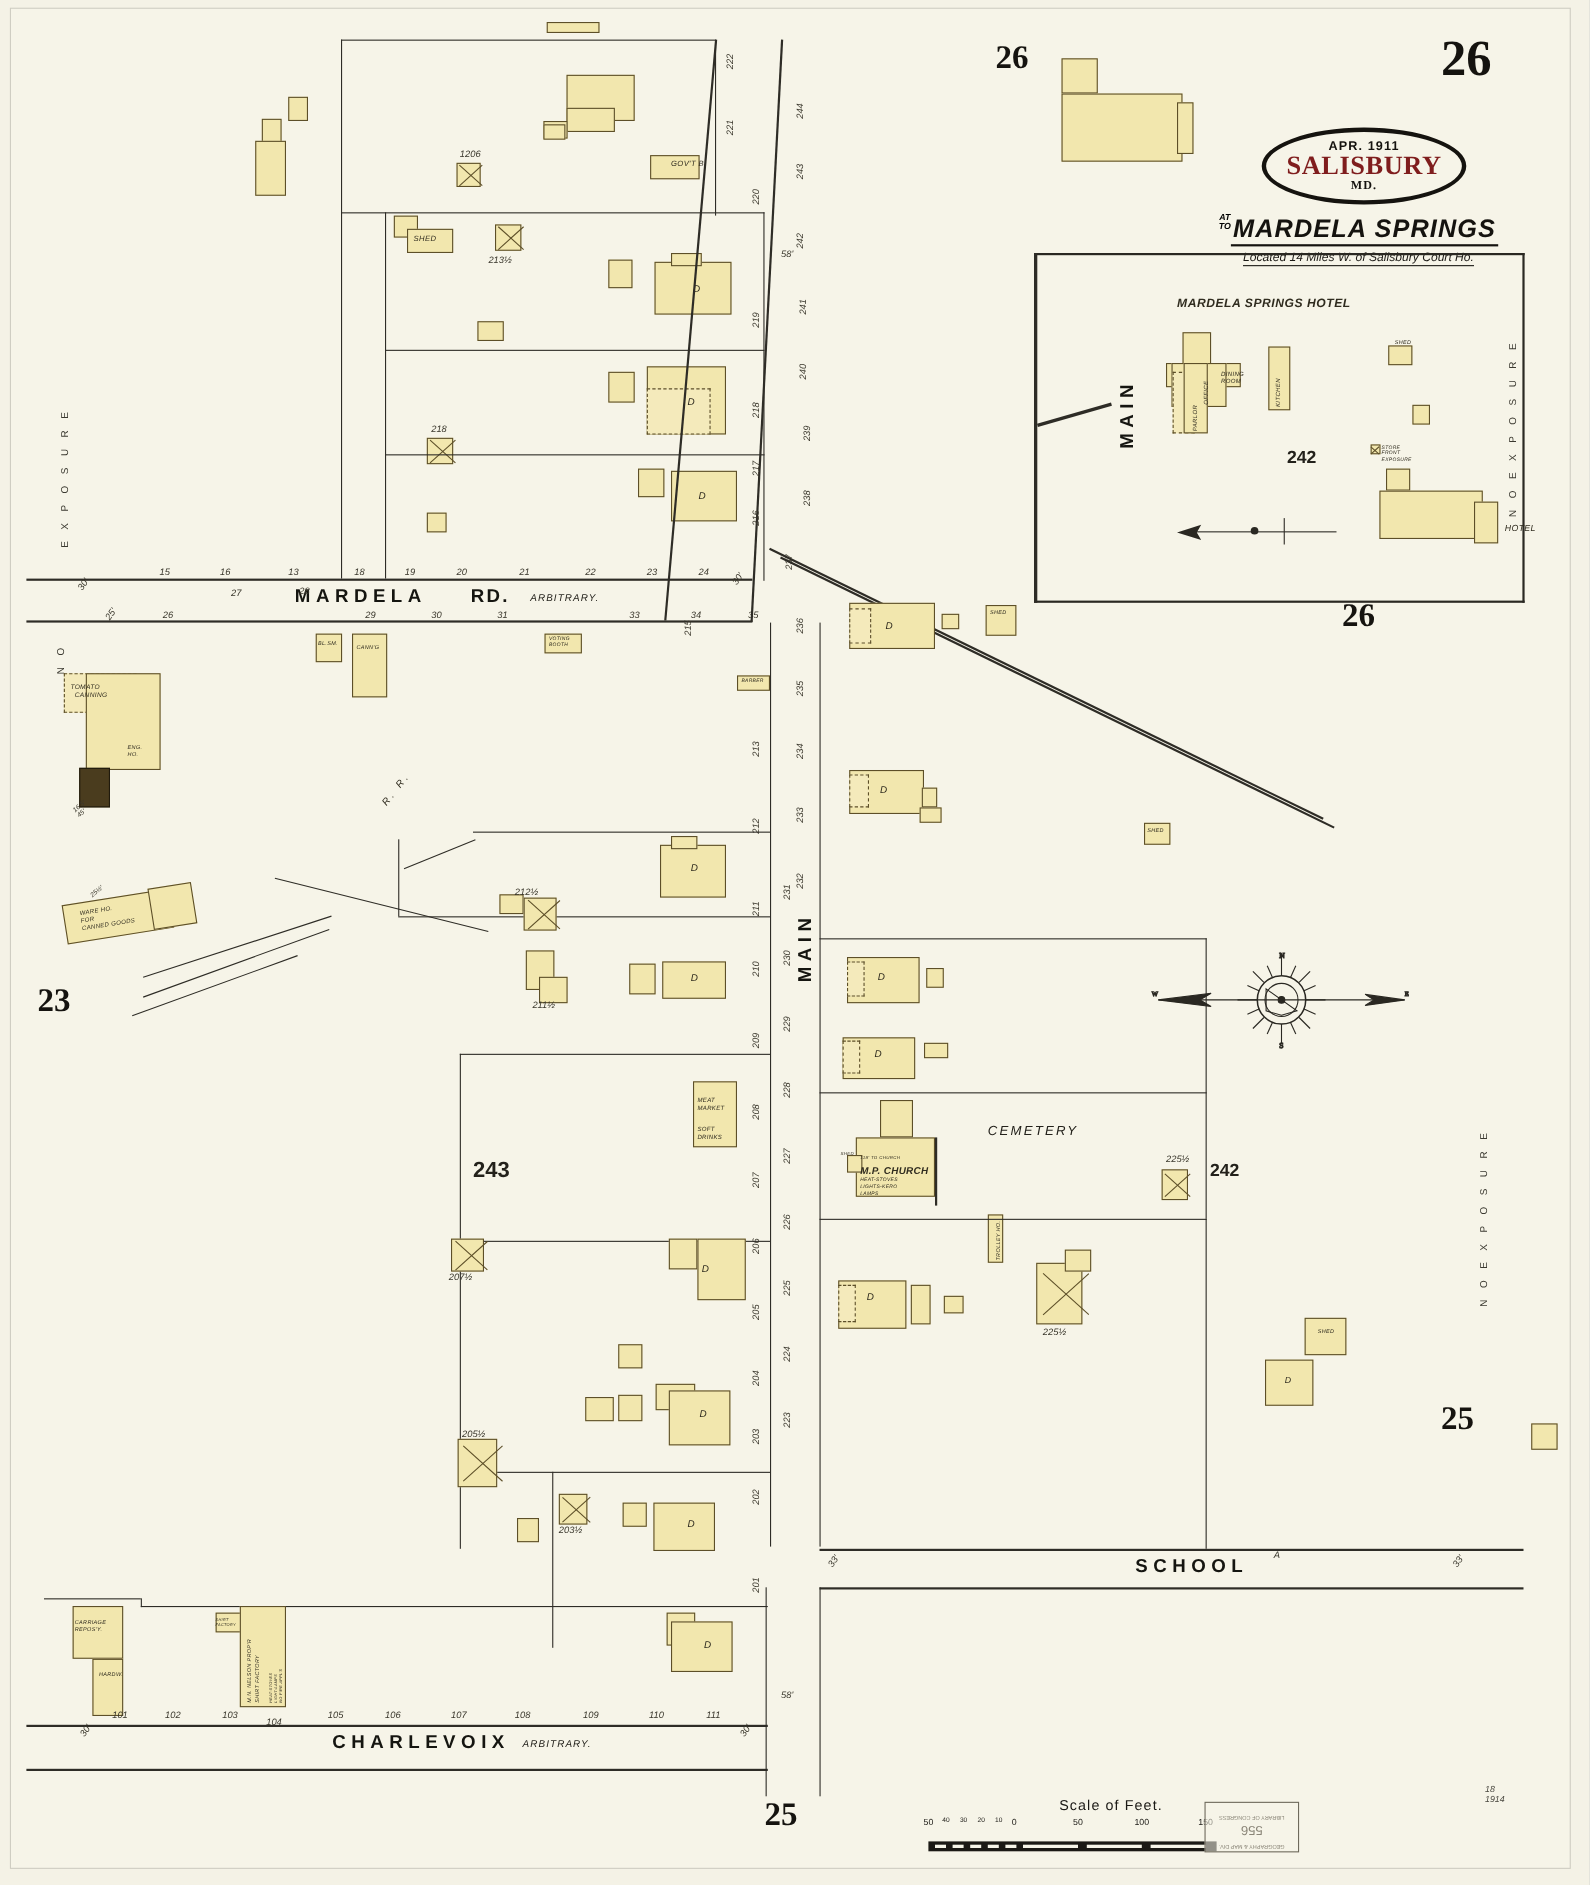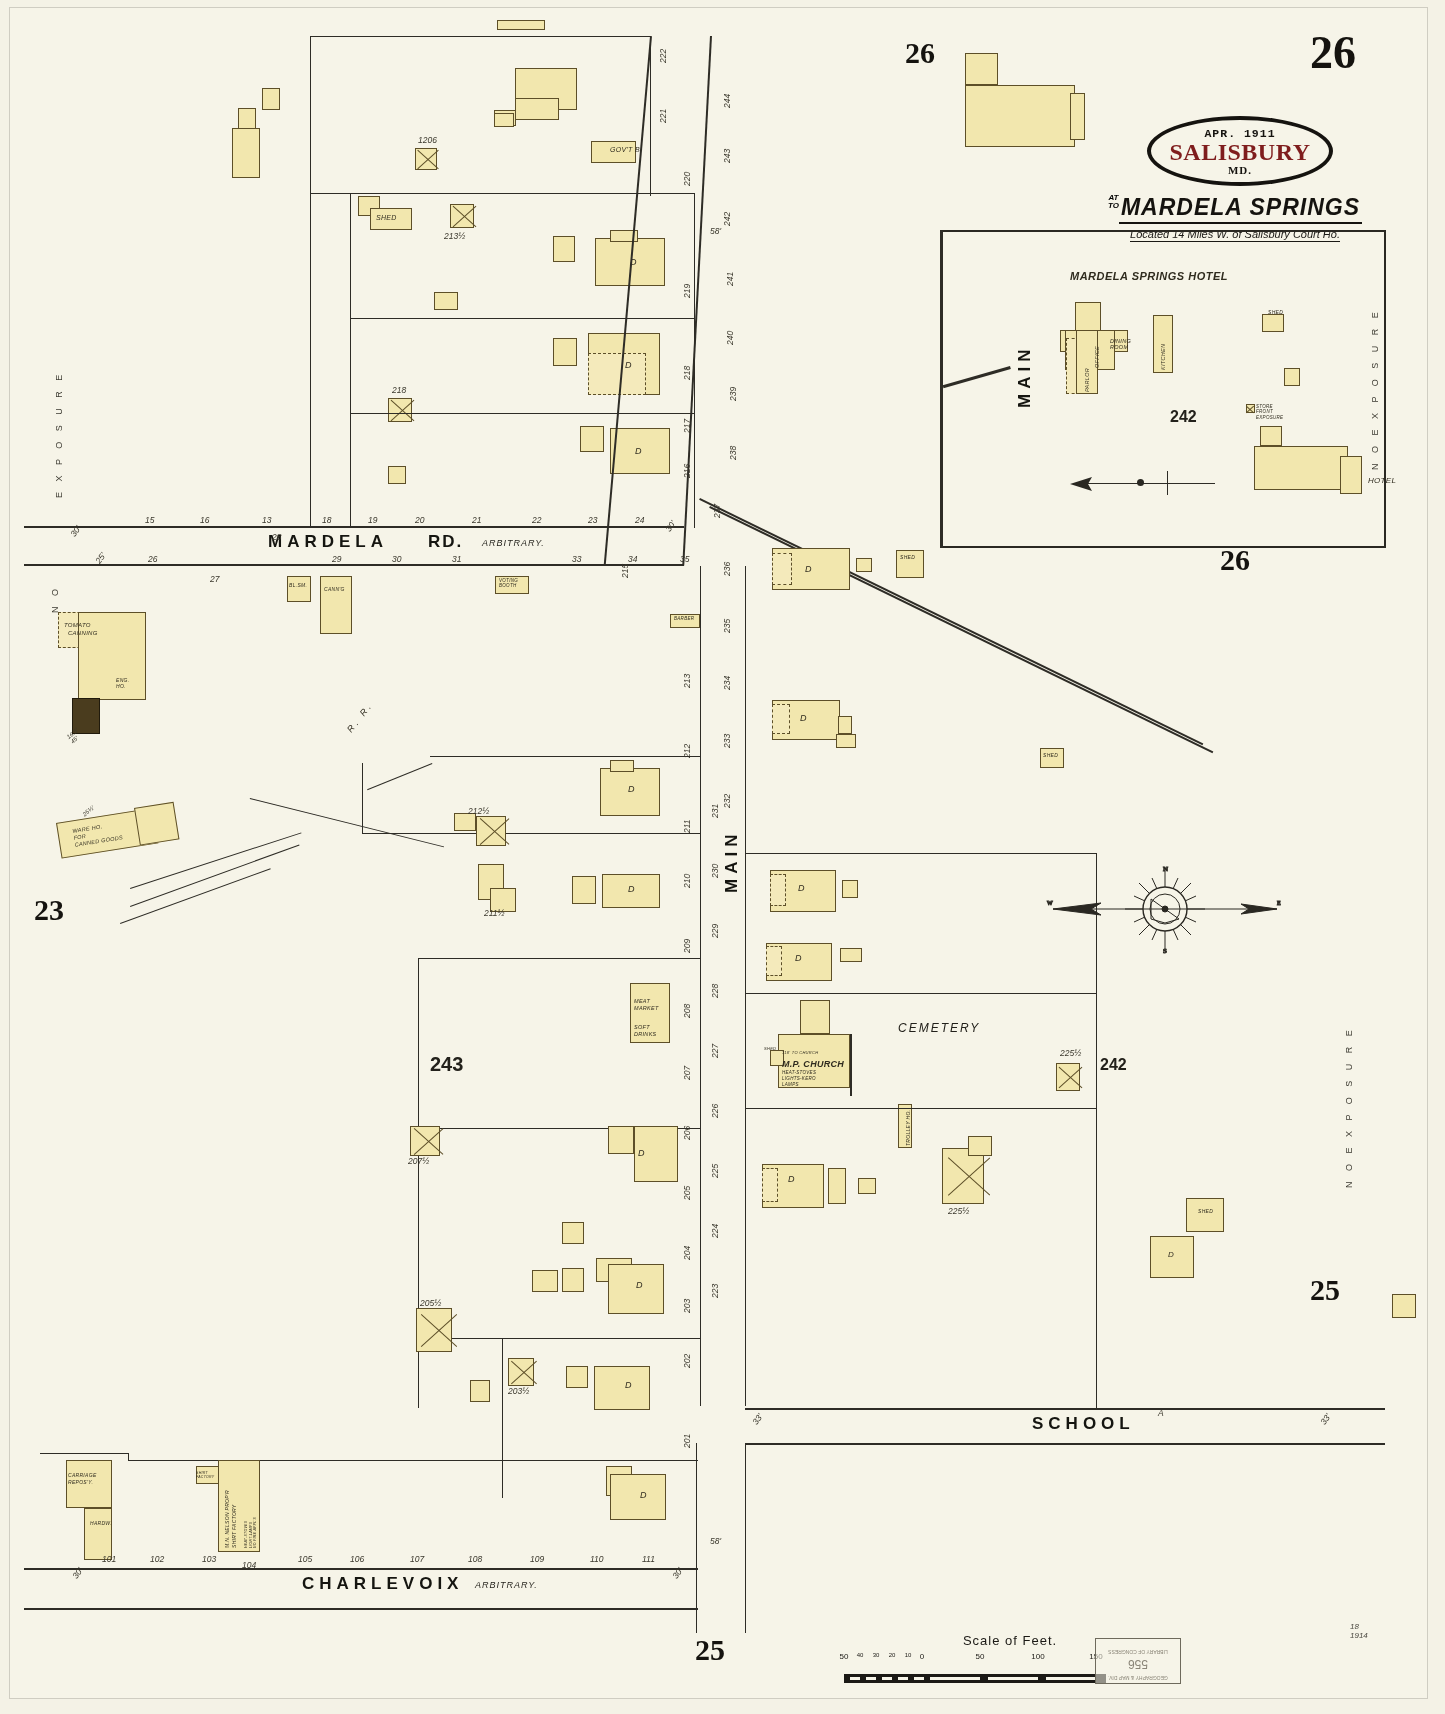--- a/index.html
+++ b/index.html
@@ -49,21 +49,21 @@
     font-family:"Liberation Sans",sans-serif;
   }
   .noexp.v{transform-origin:left top;transform:rotate(-90deg);}
   
   #titleblock{position:absolute;text-align:center;}
   .oval{
     width:178px;height:62px;border:4px solid #15130f;border-radius:50%/50%;
     display:flex;flex-direction:column;align-items:center;justify-content:center;
     margin:0 auto;background:#f6f4e8;
   }
-  .oval .d{font-size:11.5px;font-weight:bold;letter-spacing:1px;color:#15130f;font-family:Liberation Mono, monospace;}
+  .oval .d{font-size:11.5px;font-weight:bold;letter-spacing:1px;color:#15130f;font-family:Liberation Sans, sans-serif;}
   .oval .n{font-size:24px;font-weight:bold;letter-spacing:.5px;line-height:1;color:#7f1d1d;font-family:"Liberation Serif",serif;}
   .oval .s{font-size:11px;font-weight:bold;letter-spacing:1px;color:#15130f;font-family:"Liberation Serif",serif;}
   .atto{font-size:8px;font-weight:bold;font-style:italic;display:inline-block;line-height:.95;vertical-align:top;}
   .placename{
     font-size:23px;font-weight:bold;font-style:italic;letter-spacing:1px;color:#15130f;
     border-bottom:2px solid #15130f;display:inline-block;padding:0 2px 1px 2px;white-space:nowrap;
     font-family:"Liberation Sans",sans-serif;
   }
   .located{
     font-size:11px;font-style:italic;color:#1b1915;border-bottom:1.4px solid #1b1915;
@@ -186,21 +186,21 @@
   <div class="num" style="left:358px;top:507px;">19</div>
   <div class="num" style="left:405px;top:507px;">20</div>
   <div class="num" style="left:462px;top:507px;">21</div>
   <div class="num" style="left:522px;top:507px;">22</div>
   <div class="num" style="left:578px;top:507px;">23</div>
   <div class="num" style="left:625px;top:507px;">24</div>
   <div class="num" style="left:655px;top:513px;transform:rotate(-55deg);">30'</div>
 
   <div class="num" style="left:85px;top:545px;transform:rotate(-55deg);">25'</div>
   <div class="num" style="left:138px;top:546px;">26</div>
-  <div class="num" style="left:200px;top:566px;">27</div>
+  <div class="num" style="left:200px;top:526px;">27</div>
   <div class="num" style="left:262px;top:524px;">28</div>
   <div class="num" style="left:322px;top:546px;">29</div>
   <div class="num" style="left:382px;top:546px;">30</div>
   <div class="num" style="left:442px;top:546px;">31</div>
   <div class="num" style="left:502px;top:572px;">32</div>
   <div class="num" style="left:562px;top:546px;">33</div>
   <div class="num" style="left:618px;top:546px;">34</div>
   <div class="num" style="left:670px;top:546px;">35</div>
 
   <div class="line" style="left:640px;top:28px;width:2px;height:530px;transform:rotate(5deg);transform-origin:top left;"></div>

